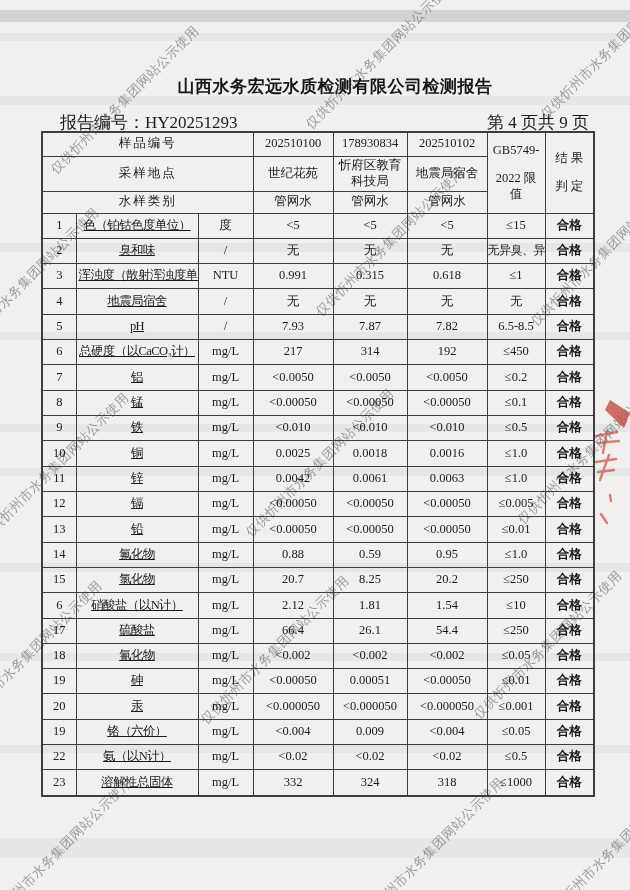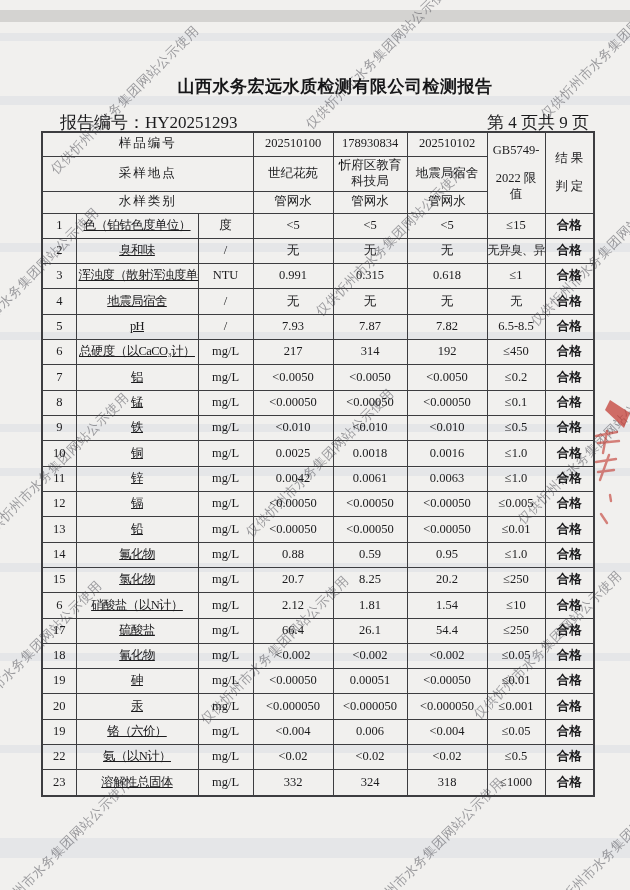--- a/index.html
+++ b/index.html
@@ -326,21 +326,21 @@
           <td class="c-val">&lt;0.000050</td>
           <td class="c-val">&lt;0.000050</td>
           <td class="c-limit">≤0.001</td>
           <td class="c-result">合格</td>
         </tr>
         <tr>
           <td class="c-no">19</td>
           <td class="c-name">铬（六价）</td>
           <td class="c-unit">mg/L</td>
           <td class="c-val">&lt;0.004</td>
-          <td class="c-val">0.006</td>
+          <td class="c-val">0.009</td>
           <td class="c-val">&lt;0.004</td>
           <td class="c-limit">≤0.05</td>
           <td class="c-result">合格</td>
         </tr>
         <tr>
           <td class="c-no">22</td>
           <td class="c-name">氨（以N计）</td>
           <td class="c-unit">mg/L</td>
           <td class="c-val">&lt;0.02</td>
           <td class="c-val">&lt;0.02</td>

